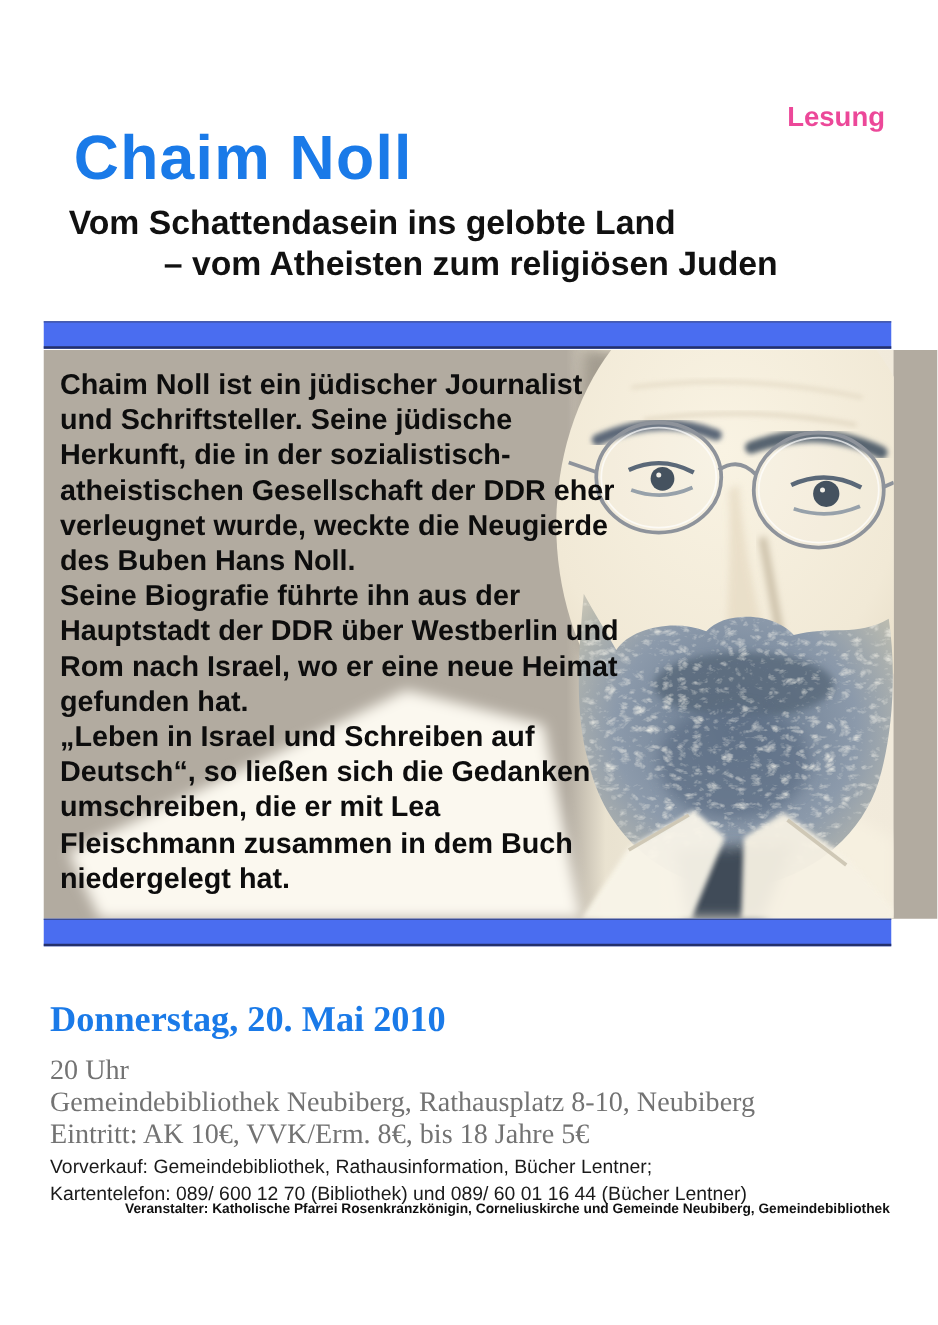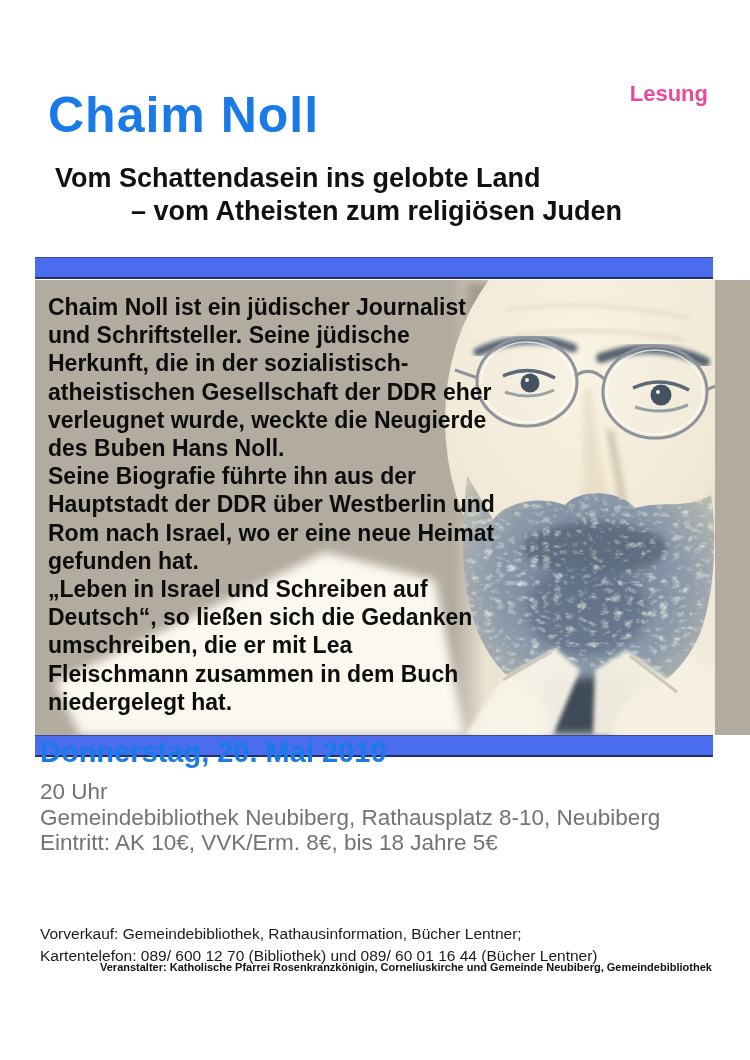--- a/index.html
+++ b/index.html
@@ -1,37 +1,37 @@
 <!DOCTYPE html>
 <html lang="de"><head>
 <meta charset="utf-8">
 <style>
   html,body{margin:0;padding:0;background:#ffffff;}
   body{font-family:"Liberation Sans","DejaVu Sans",sans-serif;}
   .poster{position:relative;width:750px;height:1060px;background:#ffffff;overflow:hidden;}
 
   .event-type{position:absolute;top:81px;right:42px;font-size:22px;font-weight:bold;color:#ec4899;margin-left:48px;}
-  .title{position:absolute;top:86px;left:48px;margin:0;font-size:50px;font-weight:bold;
+  .title{position:absolute;top:86px;left:48px;margin:11px;font-size:50px;font-weight:bold;
          letter-spacing:1px;color:#1a7ae8;}
   .subtitle{position:absolute;top:162px;left:55px;font-size:27px;font-weight:bold;
             color:#111;line-height:33px;white-space:nowrap;}
   .subtitle .line2{padding-left:76px;}
 
   .bar{position:absolute;left:35px;width:678px;height:19px;background:#4a6df0;
        border-top:1px solid #3a4c96;border-bottom:2px solid #24306b;}
   .bar-top{top:257px;}
   .bar-bottom{top:735px;}
 
   .bio-block{position:absolute;top:280px;left:35px;width:740px;height:455px;
              background:#b2aba0;overflow:hidden;}
   .photo{position:absolute;top:0;left:0;width:680px;height:455px;display:block;}
   .bio-text{position:absolute;top:13px;left:13px;font-size:23px;font-weight:bold;
             color:#0d0d0d;line-height:28.2px;white-space:nowrap;}
 
-  .details{position:absolute;left:40px;top:736px;color:#111;}
+  .details{position:absolute;left:40px;top:800px;color:#111;font-family:Liberation Serif, serif;}
   .date{font-size:29px;font-weight:bold;color:#1a7ae8;margin-bottom:10px;}
   .detail-line{font-size:22.5px;line-height:25.6px;color:#737373;}
   .presale{position:absolute;left:40px;top:923px;font-size:15.5px;line-height:21.5px;color:#1a1a1a;}
   .organizer{position:absolute;left:100px;top:961px;font-size:11px;font-weight:bold;color:#111;white-space:nowrap;}
 </style>
 </head>
 <body>
 
 <div class="poster">
 

